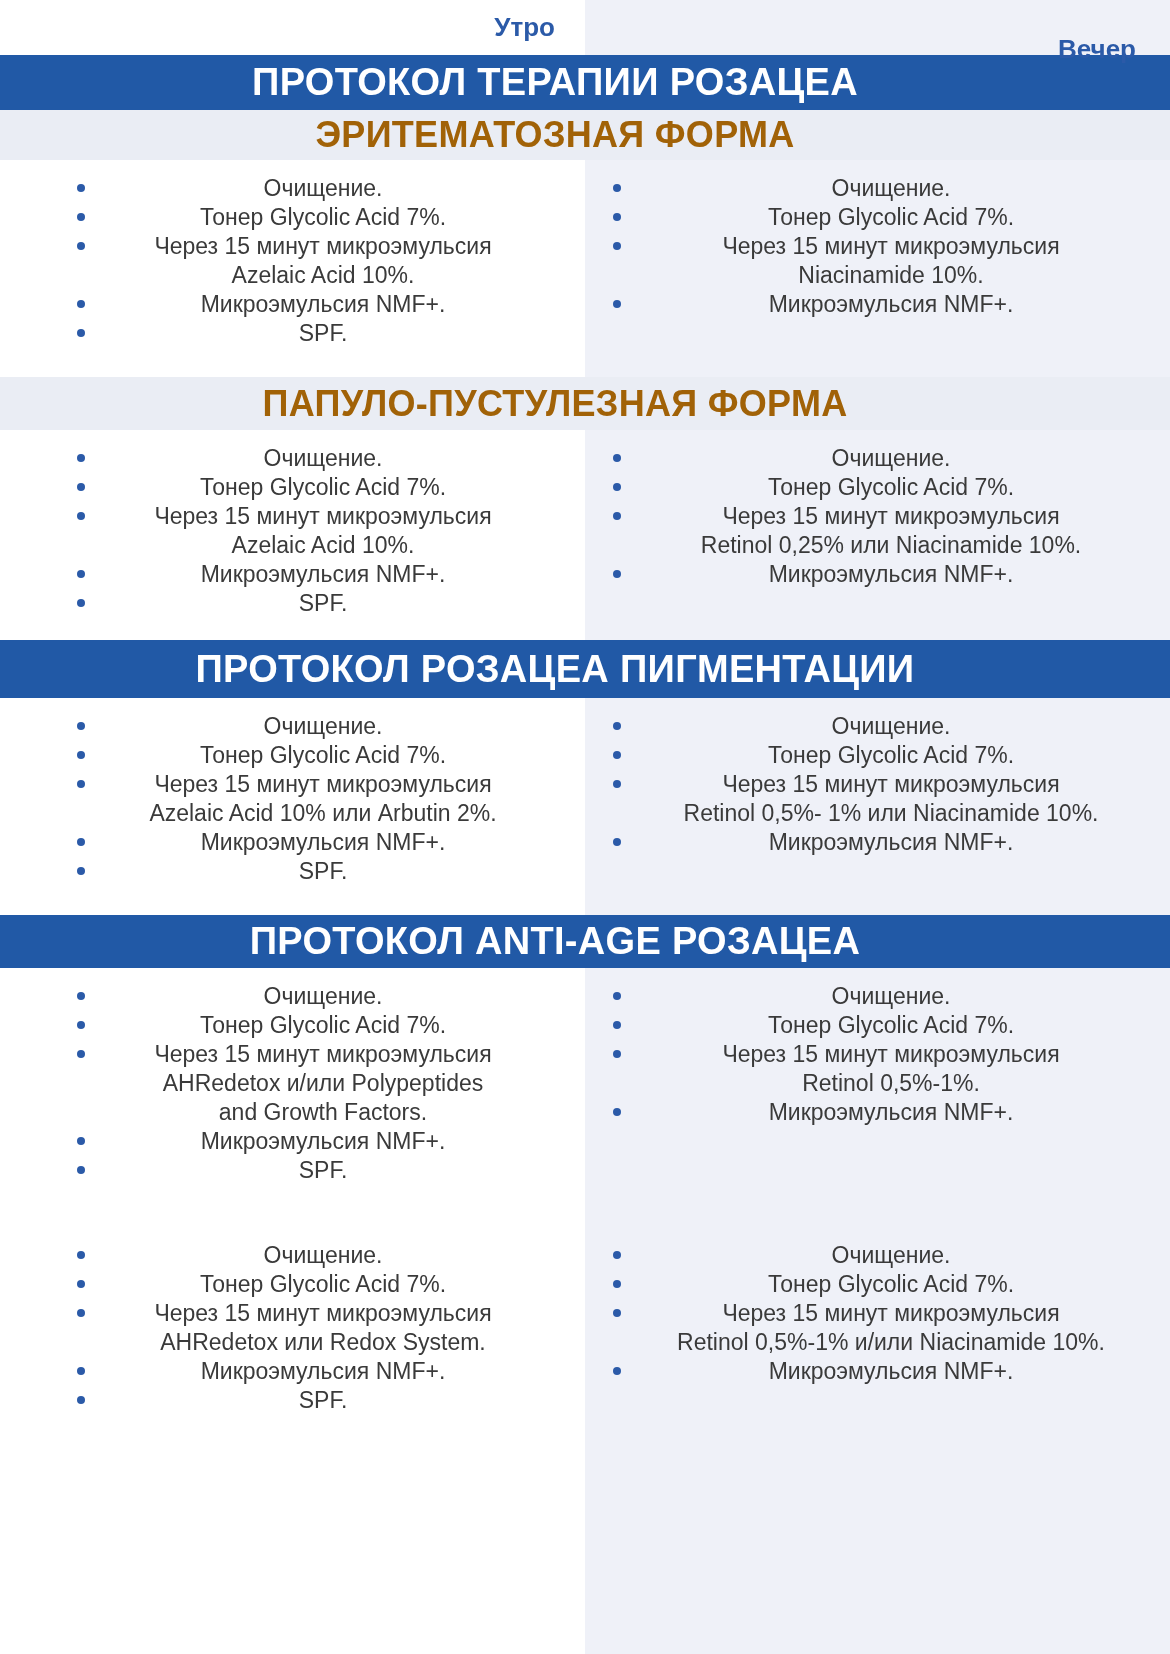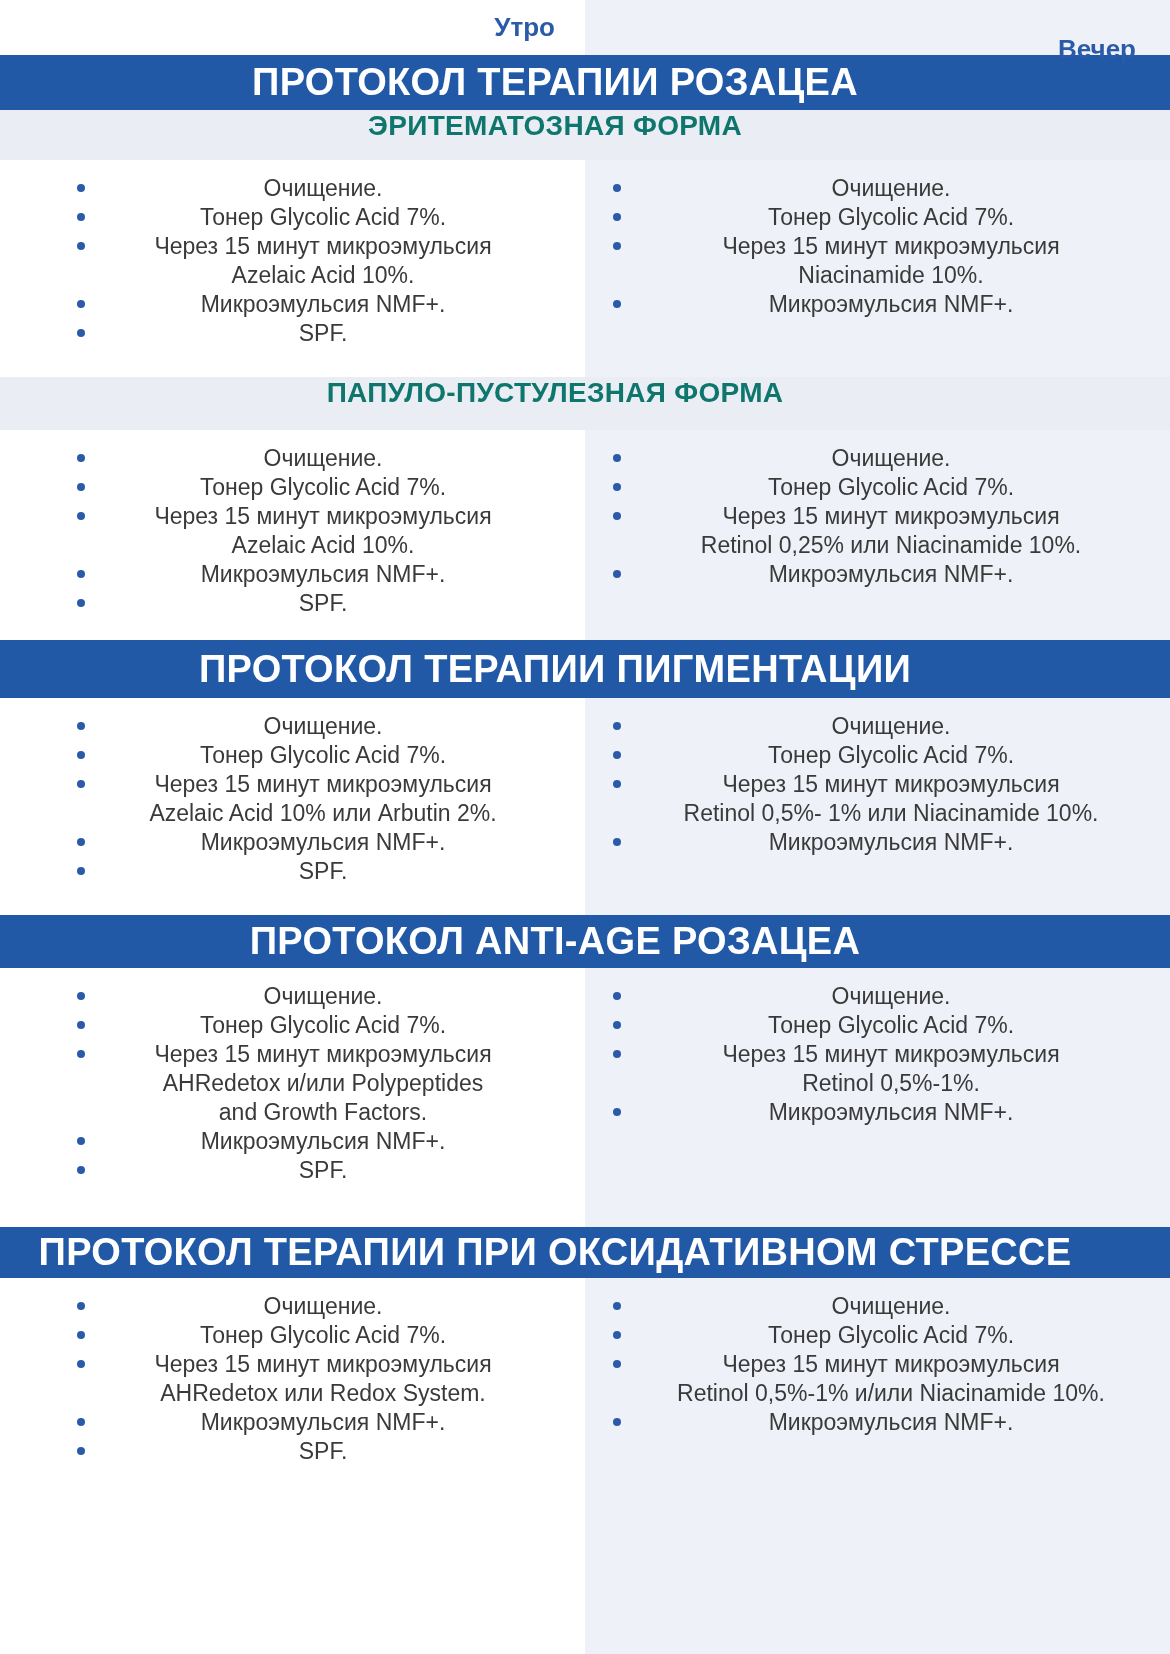--- a/index.html
+++ b/index.html
@@ -35,24 +35,24 @@
     background:#2159a6;
     color:#ffffff;
     display:flex; align-items:center; justify-content:center;
     font-weight:bold;
     font-size:38px;
     padding-right:60px;
     letter-spacing:0.3px;
   }
   .banner-light {
     background:#eaedf4;
-    color:#0f766e;
-    display:flex; align-items:flex-start; justify-content:center;
+    color:#a16207;
+    display:flex; align-items:center; justify-content:center;
     font-weight:bold;
-    font-size:28px;
+    font-size:36px;
     padding-right:60px;
     letter-spacing:0.3px;
   }
   .list-row { display:flex; }
   .cell { width:585px; padding-top:14px;text-align:center; }
   .cell.morning { padding-left:77px; padding-right:35px; }
   .cell.evening { padding-left:28px; padding-right:20px; }
   ul.steps { list-style:none; }
   ul.steps li {
     position:relative;
@@ -139,21 +139,21 @@
             <ul class="steps">
               <li>Очищение.</li>
               <li>Тонер Glycolic Acid 7%.</li>
               <li>Через 15 минут микроэмульсия
 Retinol 0,25% или Niacinamide 10%.</li>
               <li>Микроэмульсия NMF+.</li>
             </ul>
           </div>
         </div>
         <div class="banner-dark">
-          <span>ПРОТОКОЛ ТЕРАПИИ ПИГМЕНТАЦИИ</span>
+          <span>ПРОТОКОЛ РОЗАЦЕА ПИГМЕНТАЦИИ</span>
         </div>
         <div class="list-row">
           <div class="cell morning">
             <ul class="steps">
               <li>Очищение.</li>
               <li>Тонер Glycolic Acid 7%.</li>
               <li>Через 15 минут микроэмульсия
 Azelaic Acid 10% или Arbutin 2%.</li>
               <li>Микроэмульсия NMF+.</li>
               <li>SPF.</li>
@@ -186,23 +186,20 @@
           </div>
           <div class="cell evening">
             <ul class="steps">
               <li>Очищение.</li>
               <li>Тонер Glycolic Acid 7%.</li>
               <li>Через 15 минут микроэмульсия
 Retinol 0,5%-1%.</li>
               <li>Микроэмульсия NMF+.</li>
             </ul>
           </div>
-        </div>
-        <div class="banner-dark">
-          <span>ПРОТОКОЛ ТЕРАПИИ ПРИ ОКСИДАТИВНОМ СТРЕССЕ</span>
         </div>
         <div class="list-row">
           <div class="cell morning">
             <ul class="steps">
               <li>Очищение.</li>
               <li>Тонер Glycolic Acid 7%.</li>
               <li>Через 15 минут микроэмульсия
 AHRedetox или Redox System.</li>
               <li>Микроэмульсия NMF+.</li>
               <li>SPF.</li>

